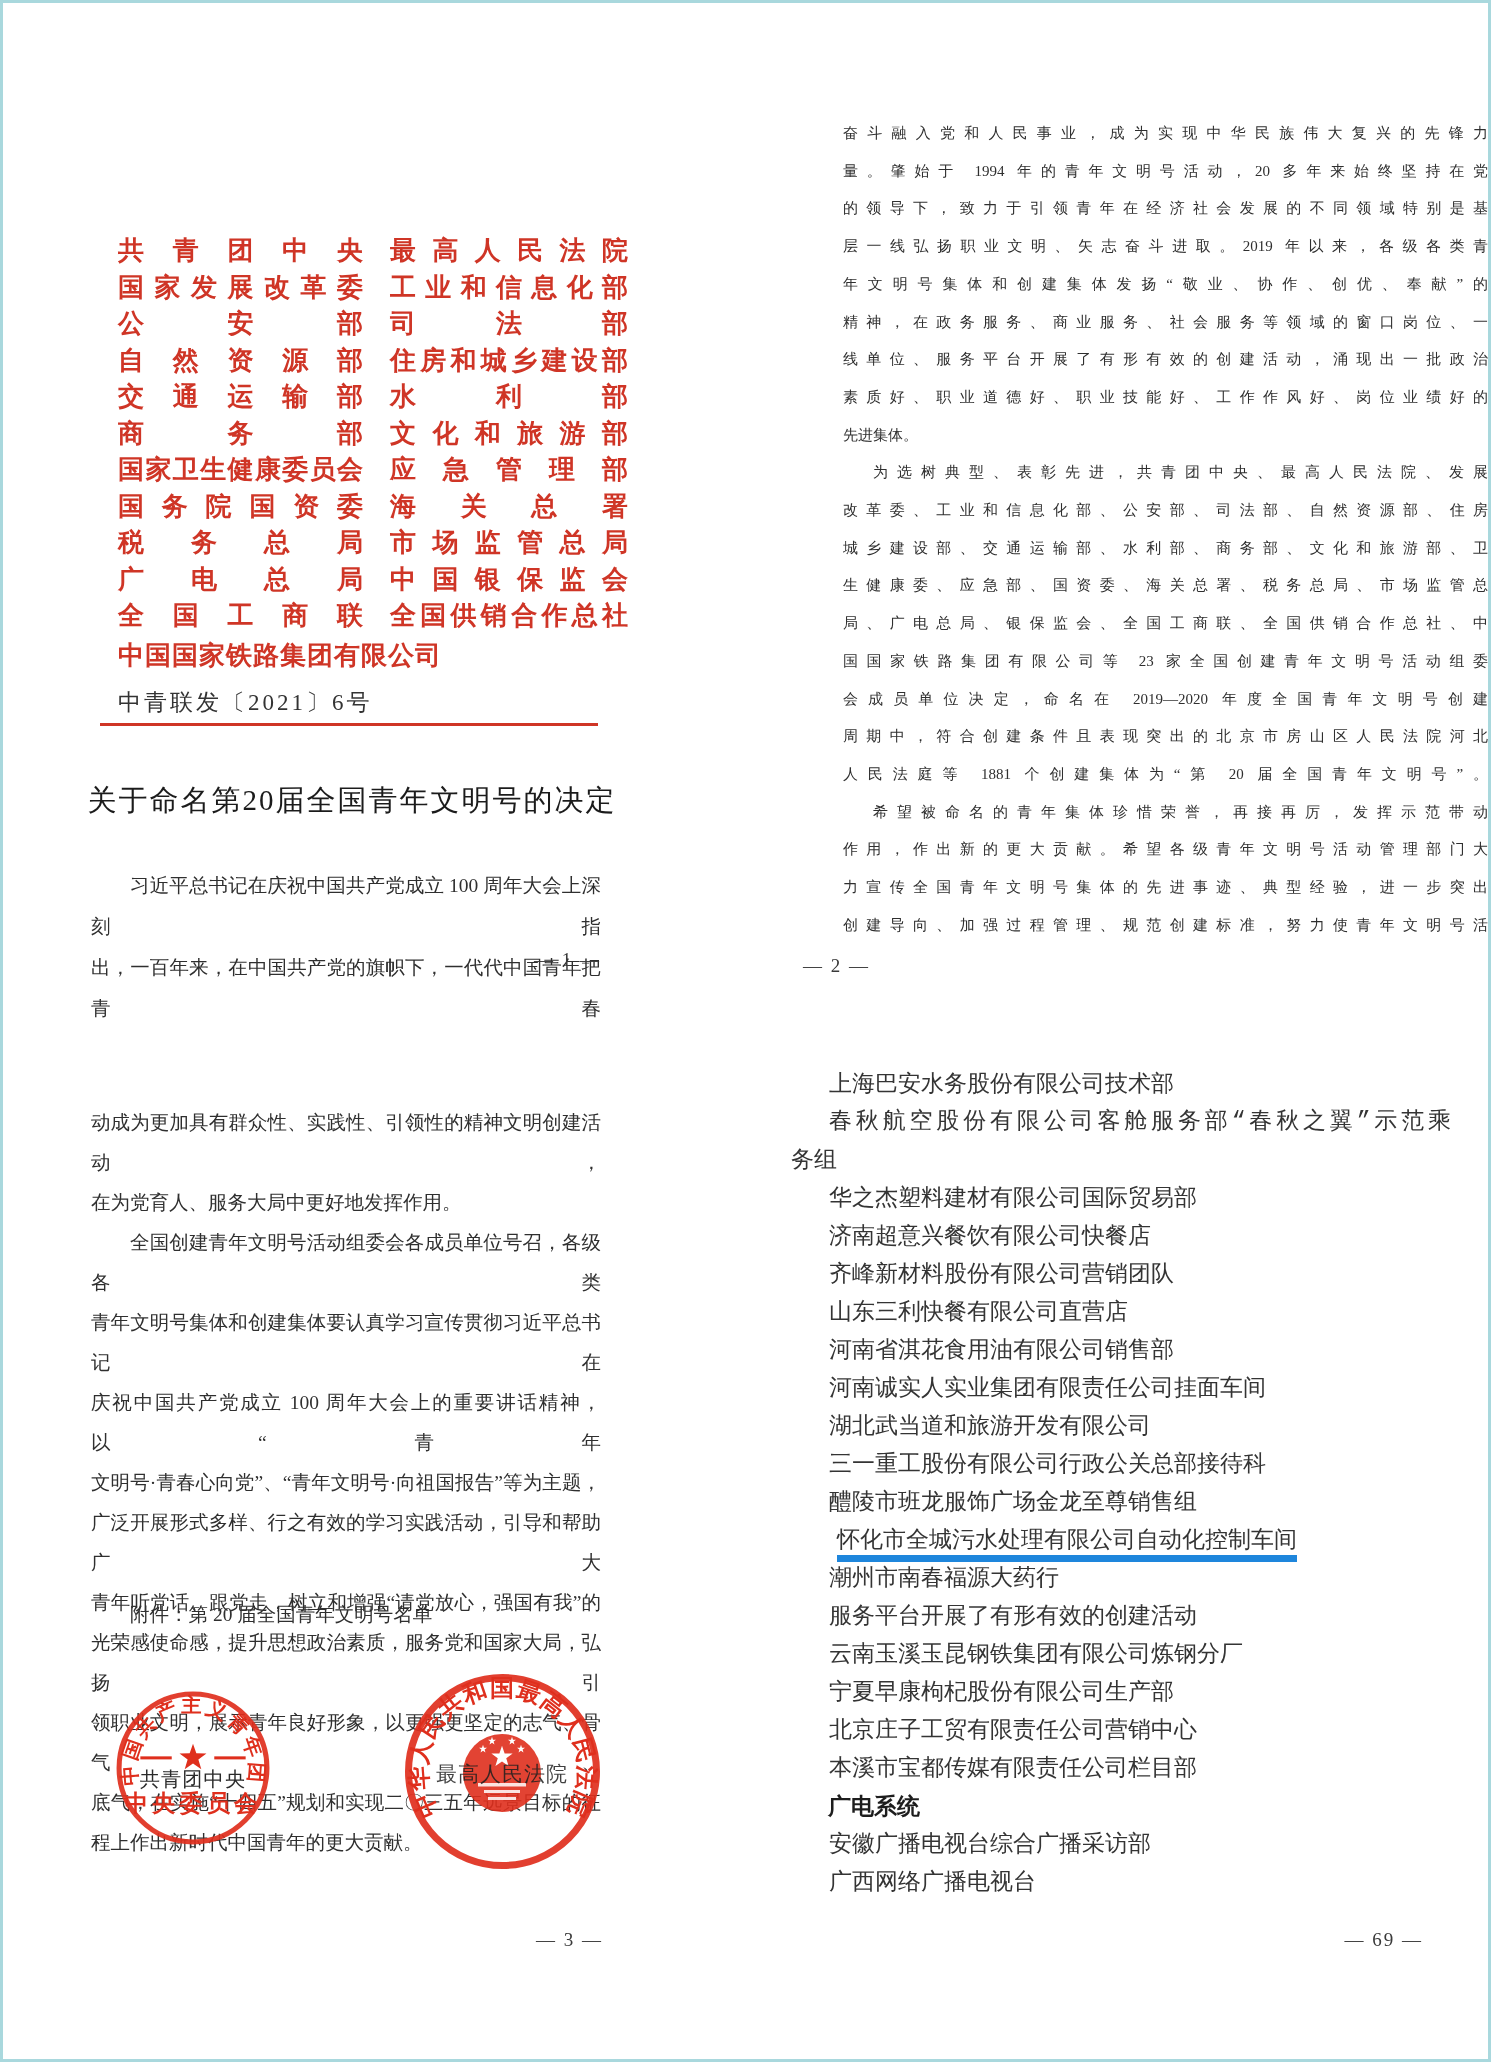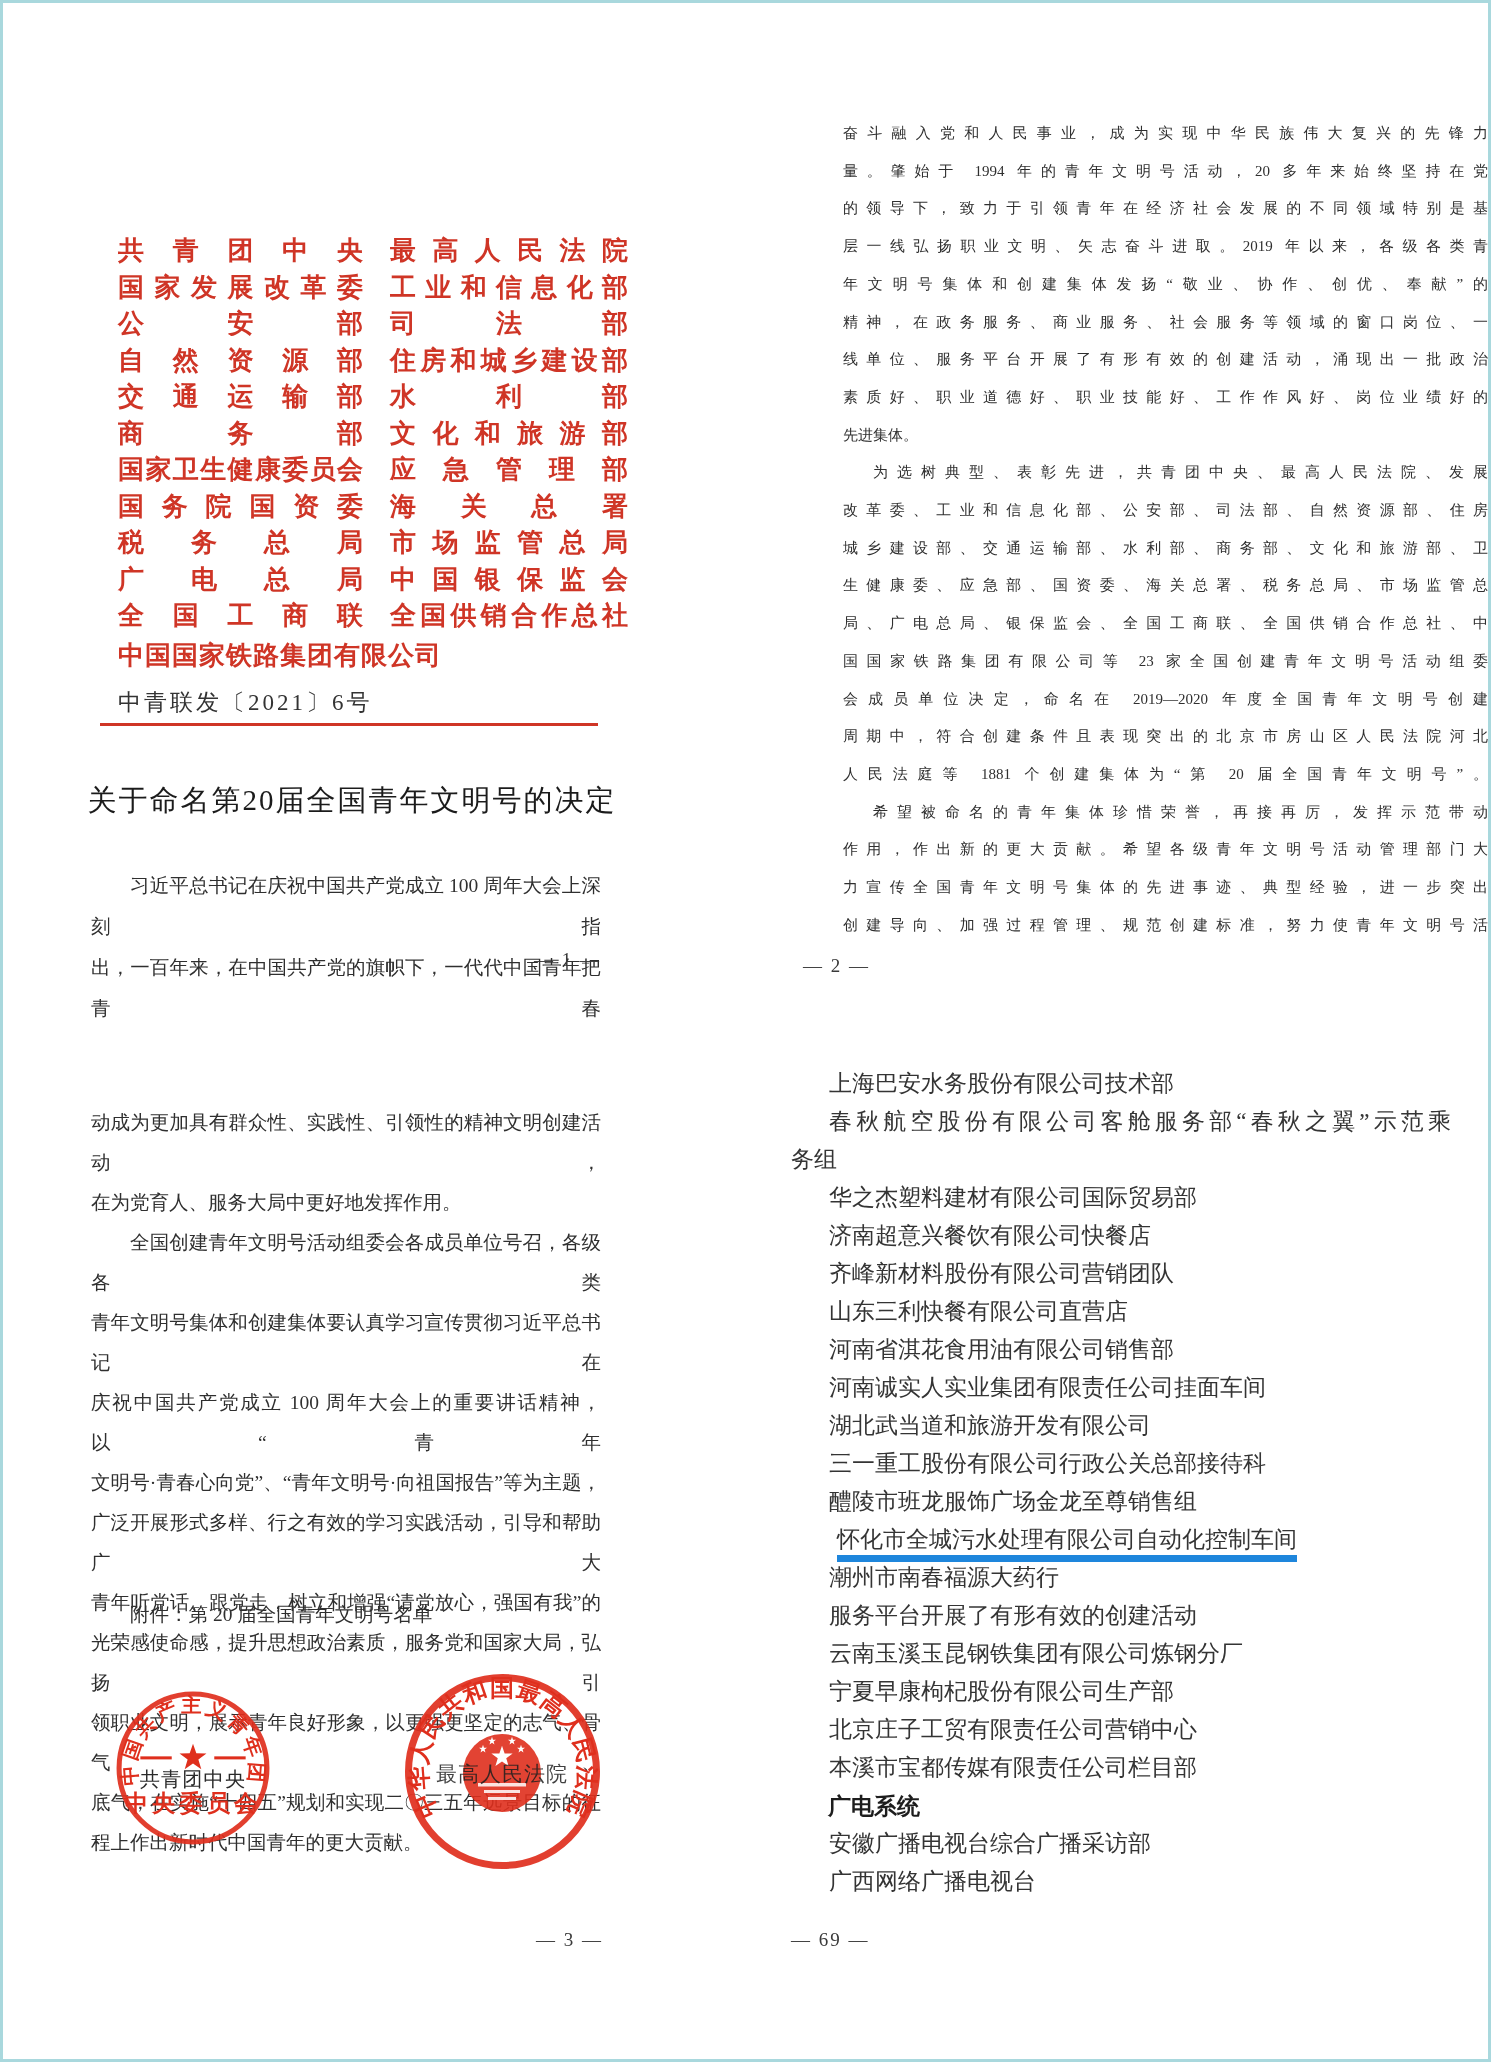--- a/index.html
+++ b/index.html
@@ -43,25 +43,25 @@
   
   #p3-lines{left:88px;top:1100px;width:510px;font-size:19.5px;line-height:40px;}
   #p3-attach{left:88px;top:1598px;width:510px;font-size:19.5px;text-indent:2em;}
   #p3-num{left:88px;top:1926px;width:512px;text-align:right;font-size:19px;letter-spacing:2px;color:#3a3a3a;}
   #seal-left{left:110px;top:1685px;}
   #seal-right{left:397px;top:1666px;}
 
   
   #p69-list{left:788px;top:1062px;width:660px;font-size:23px;line-height:38px;color:#343434;}
   #p69-list .line{text-align:left;}
-  #p69-list .line.just{text-align:justify;text-align-last:justify;}
+  #p69-list .line.just{text-align:justify;text-align-last:justify;font-family:Liberation Mono, monospace;}
   #p69-list .line.ind{text-indent:38px;}
   #p69-list .heading{font-family:"Liberation Sans","DejaVu Sans",sans-serif;font-weight:bold;text-indent:0;color:#1d1d1d;margin-left:37px;}
   .hl{border-bottom:7px solid var(--blue);padding-bottom:3px;margin-left:8px;}
-  #p69-num{left:788px;top:1926px;width:632px;font-size:19px;letter-spacing:2px;color:#3a3a3a;}
+  #p69-num{left:788px;top:1926px;width:632px;text-align:right;font-size:19px;letter-spacing:2px;color:#3a3a3a;}
 </style>
 </head>
 <body>
 
 <div id="canvas">
 
   <div id="issuers" class="abs">
       <div class="issuer-row">
         <div class="issuer l">共青团中央</div>
         <div class="issuer r">最高人民法院</div>

